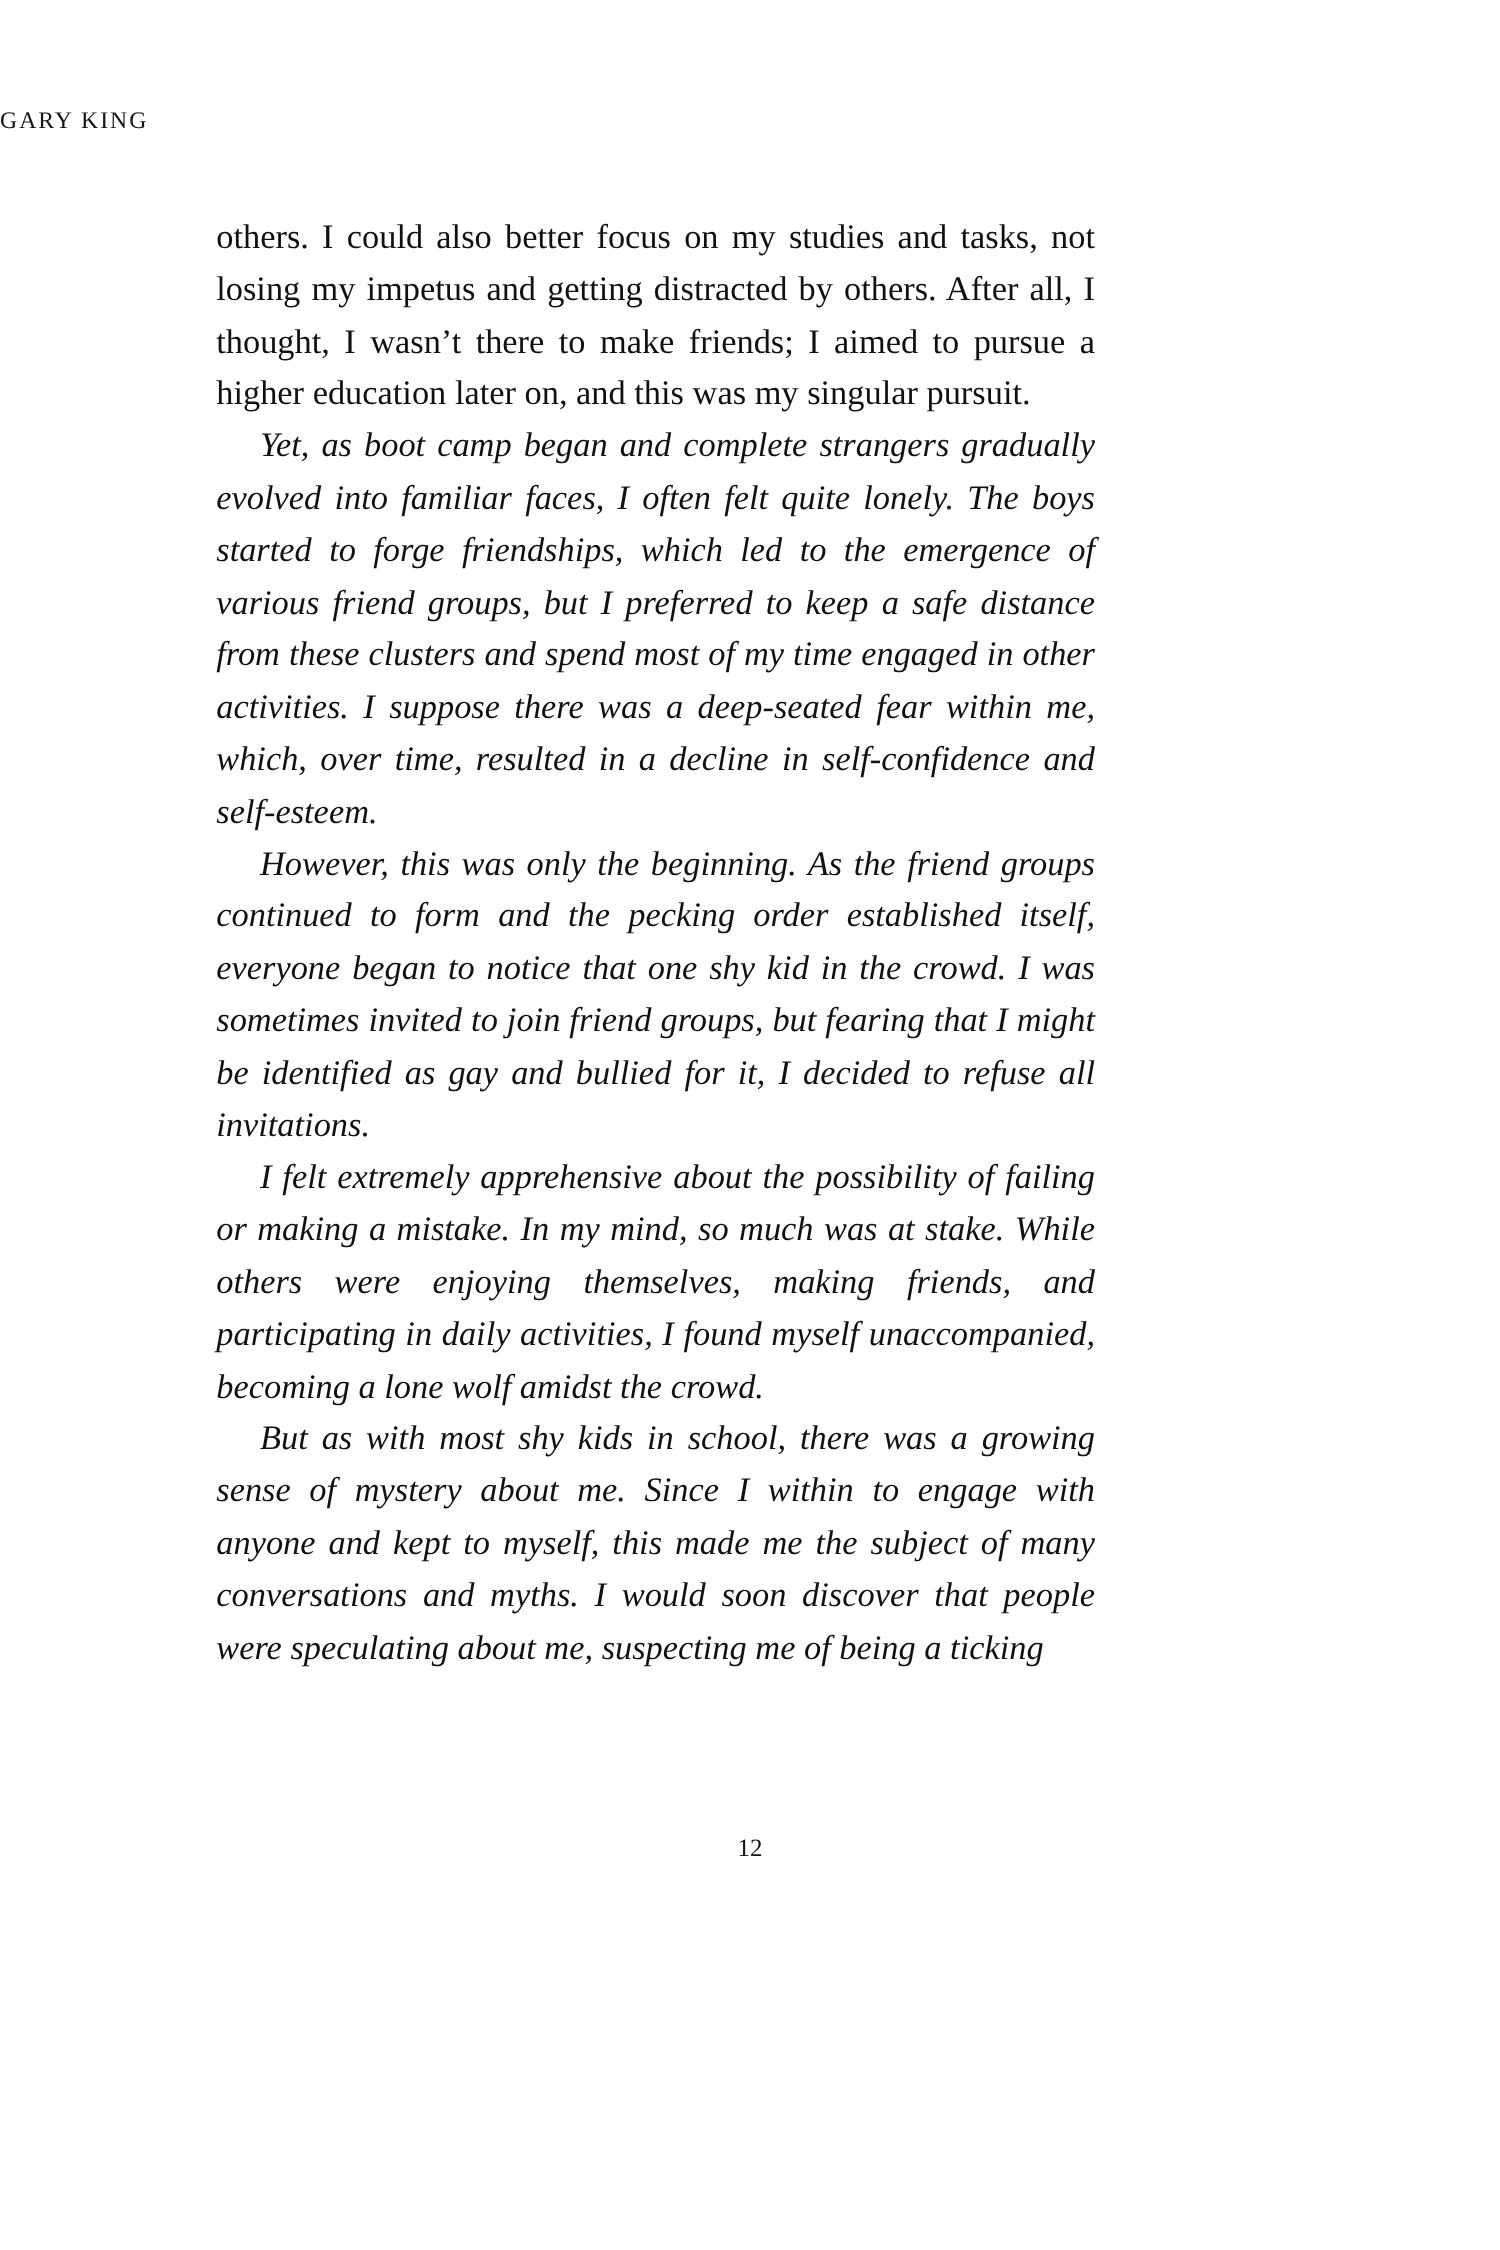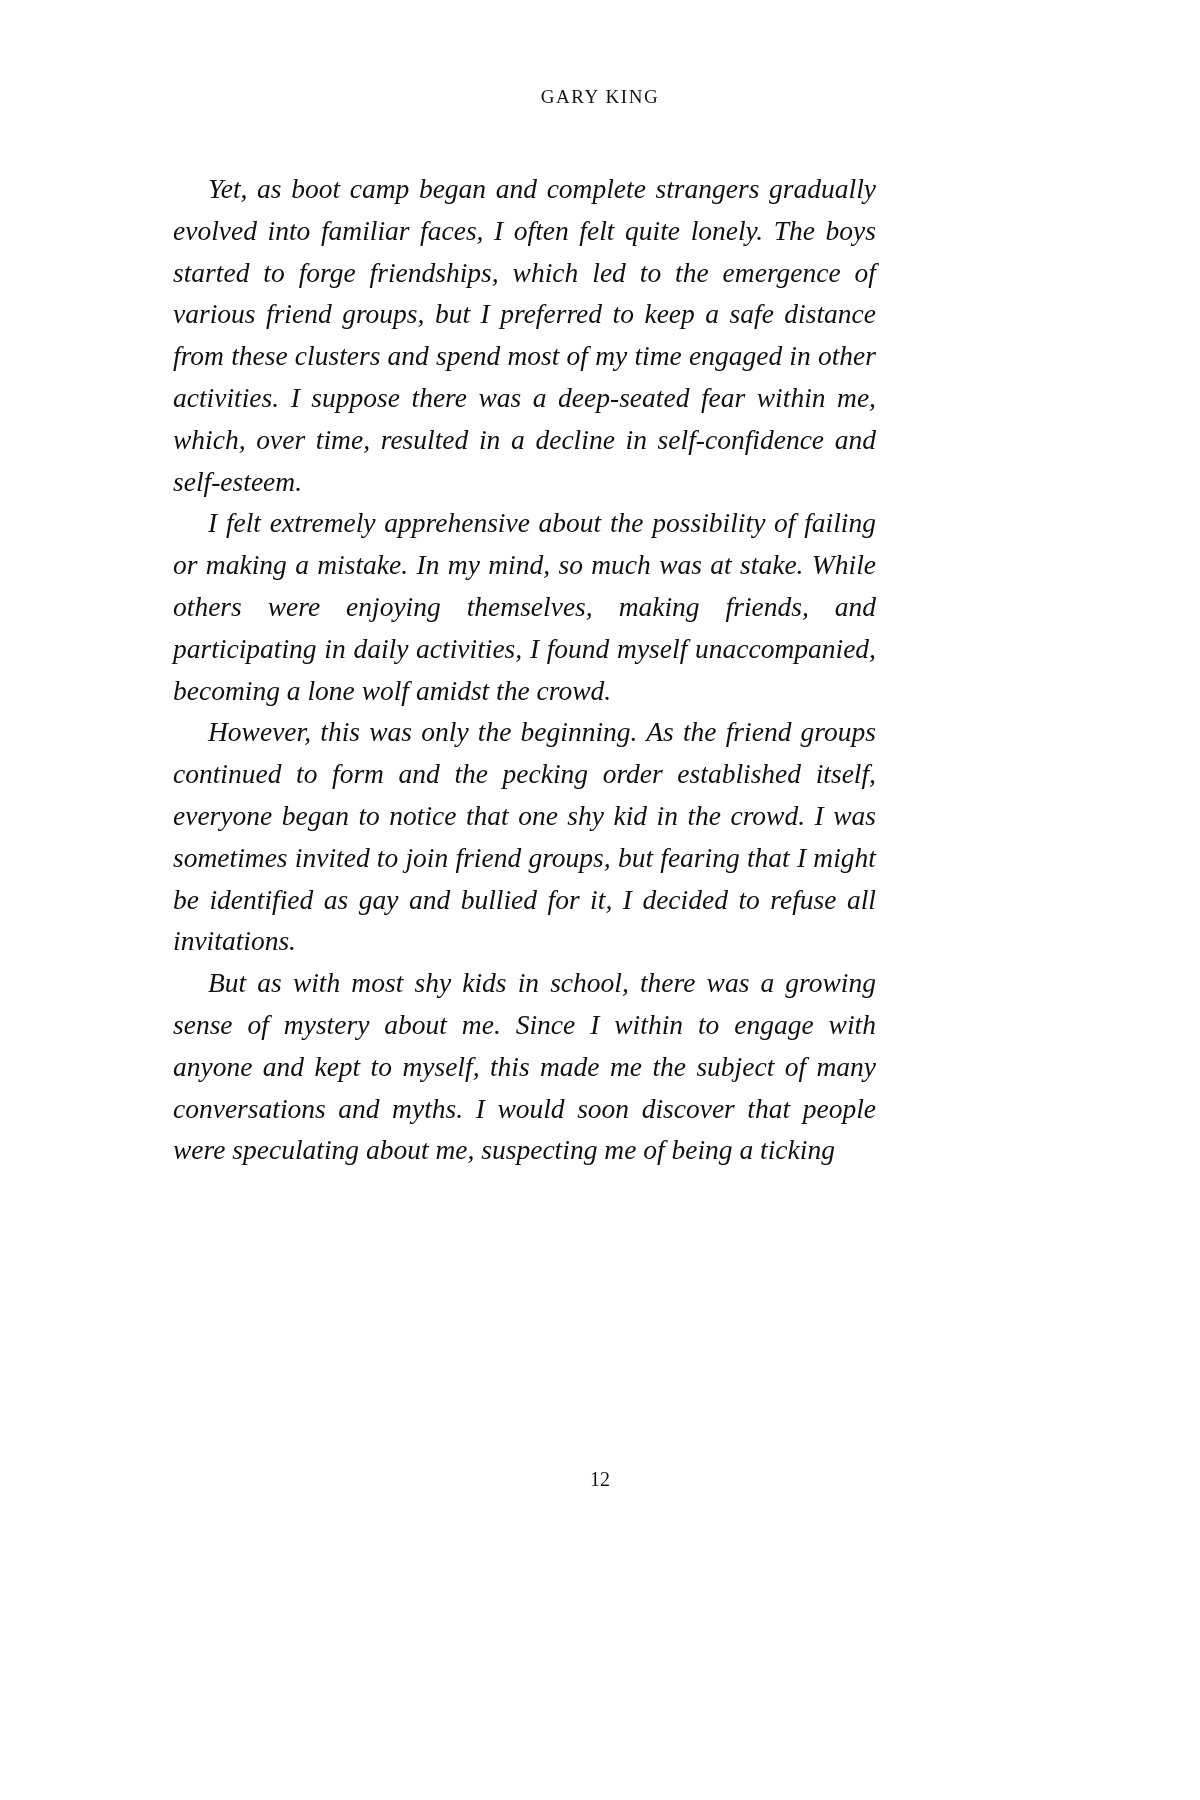--- a/index.html
+++ b/index.html
@@ -15,21 +15,21 @@
     margin: 0 auto;
     overflow: hidden;
     font-family: "Liberation Serif", "DejaVu Serif", serif;
     color: #111111;
   }
   .running-header {
     position: absolute;
     top: 86px;
     left: 0;
     width: 1200px;
-    text-align: center;
+    text-align: left;
     font-size: 19px;
     letter-spacing: 1.6px;
     color: #141414;
     font-family: "Liberation Serif", "DejaVu Serif", serif;
   }
   .text-block {
     position: absolute;
     top: 168px;
     left: 173px;
     width: 703px;
@@ -66,21 +66,22 @@
   }
 </style>
 </head>
 <body>
 
 <div class="page">
 
   <div class="running-header">GARY KING</div>
 
   <div class="text-block">
+    <p class="para continued">others. I could also better focus on my studies and tasks, not losing my impetus and getting distracted by others. After all, I thought, I wasn’t there to make friends; I aimed to pursue a higher education later on, and this was my singular pursuit.</p>
     <p class="para indent">Yet, as boot camp began and complete strangers gradually evolved into familiar faces, I often felt quite lonely. The boys started to forge friendships, which led to the emergence of various friend groups, but I preferred to keep a safe distance from these clusters and spend most of my time engaged in other activities. I suppose there was a deep-seated fear within me, which, over time, resulted in a decline in self-confidence and self-esteem.</p>
+    <p class="para indent">However, this was only the beginning. As the friend groups continued to form and the pecking order established itself, everyone began to notice that one shy kid in the crowd. I was sometimes invited to join friend groups, but fearing that I might be identified as gay and bullied for it, I decided to refuse all invitations.</p>
     <p class="para indent">I felt extremely apprehensive about the possibility of failing or making a mistake. In my mind, so much was at stake. While others were enjoying themselves, making friends, and participating in daily activities, I found myself unaccompanied, becoming a lone wolf amidst the crowd.</p>
-    <p class="para indent">However, this was only the beginning. As the friend groups continued to form and the pecking order established itself, everyone began to notice that one shy kid in the crowd. I was sometimes invited to join friend groups, but fearing that I might be identified as gay and bullied for it, I decided to refuse all invitations.</p>
     <p class="para indent">But as with most shy kids in school, there was a growing sense of mystery about me. Since I within to engage with anyone and kept to myself, this made me the subject of many conversations and myths. I would soon discover that people were speculating about me, suspecting me of being a ticking</p>
   </div>
 
   <div class="page-number">12</div>
 
 </div>
 
 </body></html>

